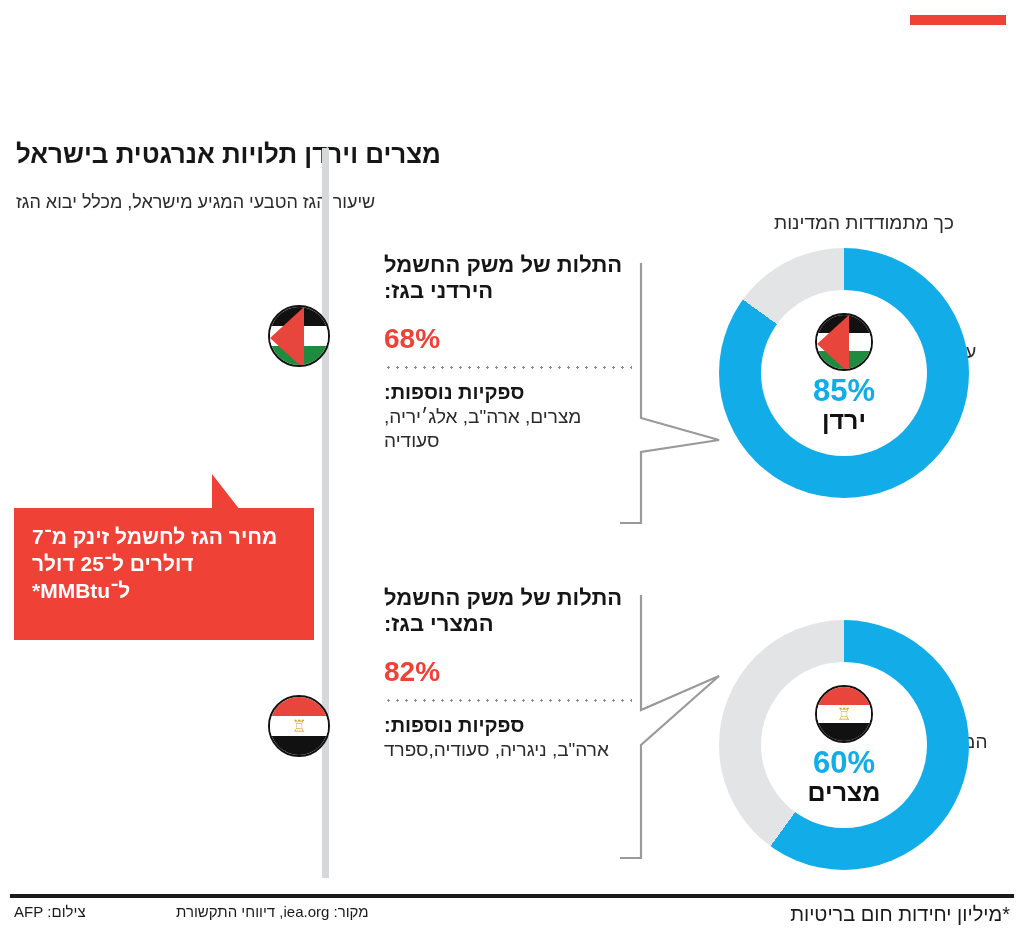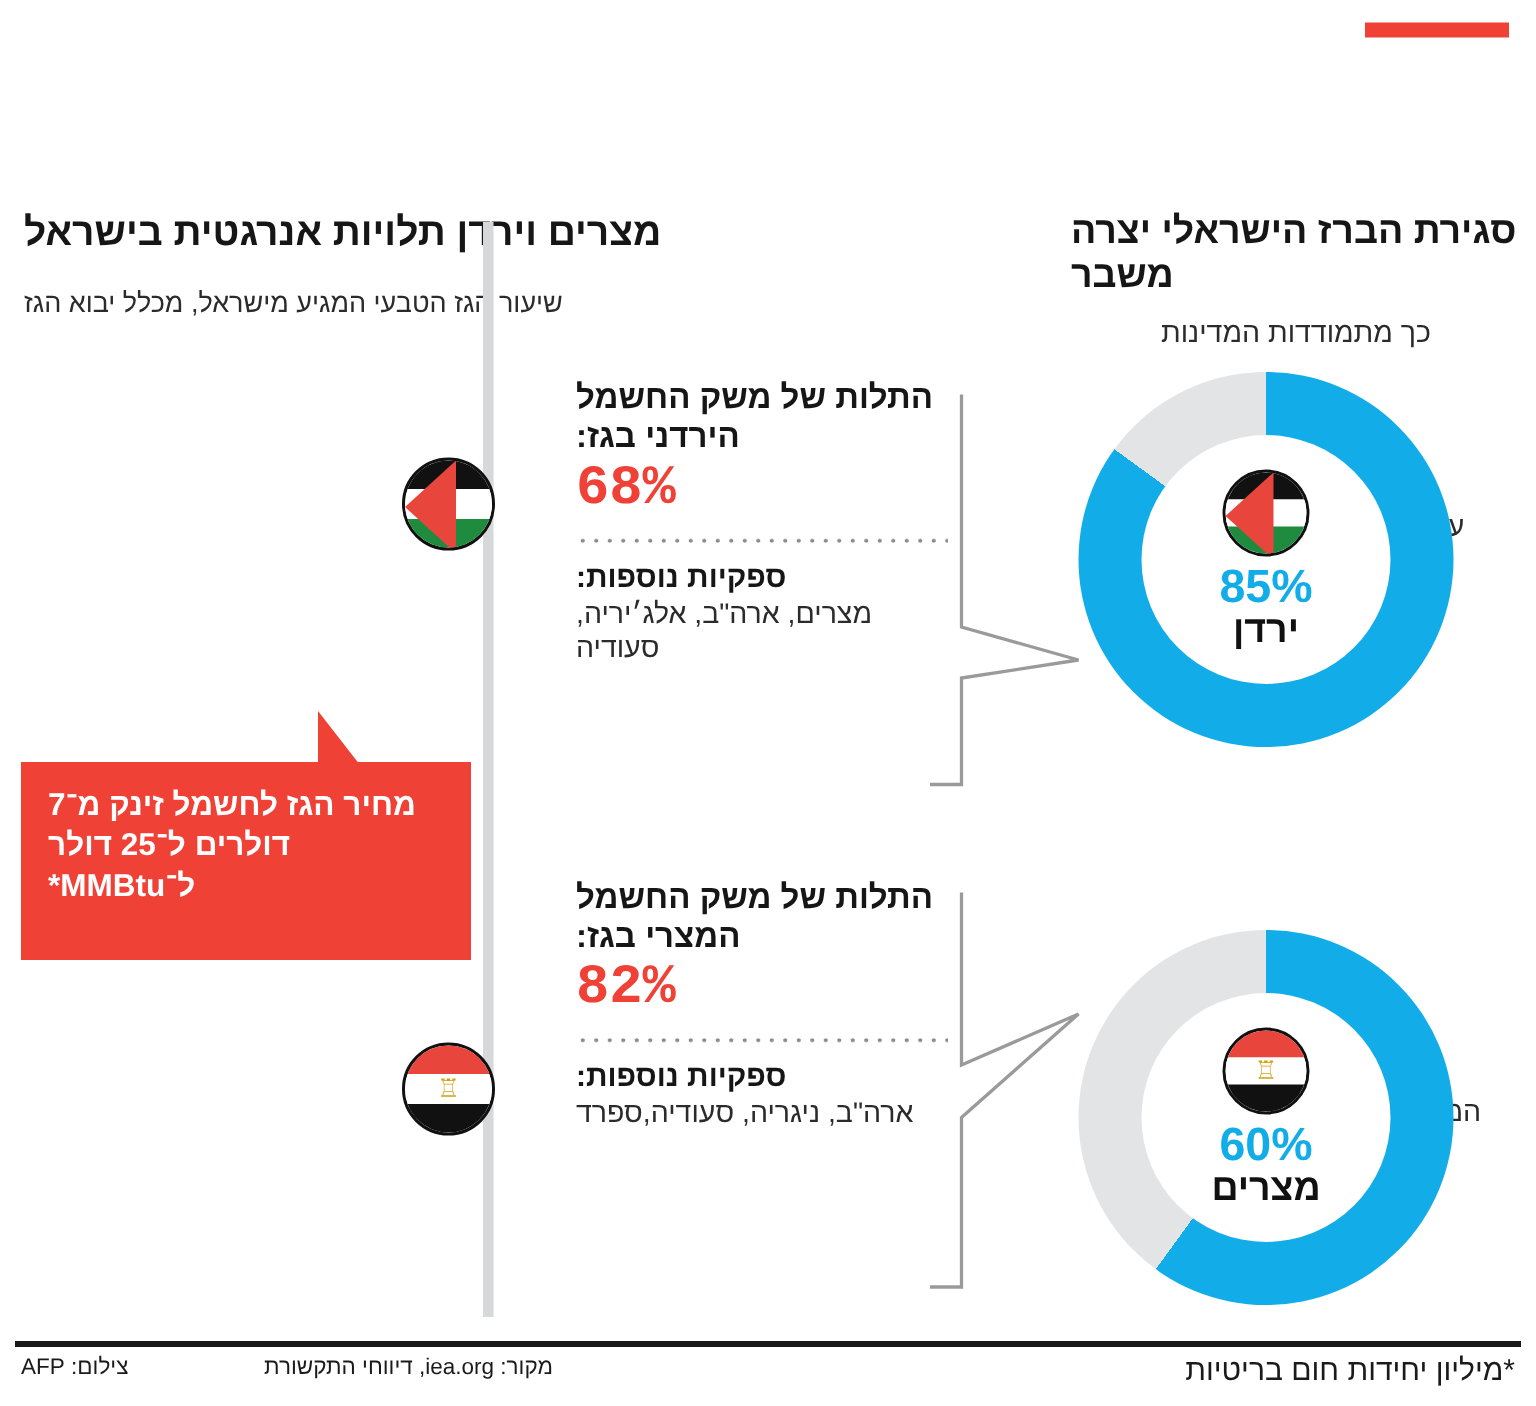--- a/index.html
+++ b/index.html
@@ -102,21 +102,21 @@
   .callout-tail{
     position:absolute;left:212px;top:474px;width:0;height:0;
     border-left:0px solid transparent;
     border-right:28px solid transparent;
     border-bottom:36px solid var(--red);
   }
 
   
   .fact{position:absolute;width:248px;text-align:left;}
   .fact .ft{font-size:22px;font-weight:bold;line-height:1.2;color:#161616;}
-  .fact .fp{font-size:37px;font-weight:bold;color:var(--red);line-height:1.05;margin-top:2px;font-family:Liberation Mono, monospace;}
+  .fact .fp{font-size:28px;font-weight:bold;color:var(--red);line-height:1.05;margin-top:19px;}
   .dots{
     margin:13px 0 11px 0;height:3px;width:100%;
     background-image:radial-gradient(circle,#8c8c8c 1.2px,transparent 1.3px);
     background-size:9px 3px;background-repeat:repeat-x;
   }
   .fact .sh{font-size:20px;font-weight:bold;color:#161616;line-height:1.2;}
   .fact .sb{font-size:19px;color:#2b2b2b;line-height:1.25;margin-top:1px;}
   .fact-jordan{right:392px;top:252px;}
   .fact-egypt{right:392px;top:585px;}
 
@@ -146,21 +146,20 @@
 <body>
 
 <div class="stage">
 
   <div class="red-rule"></div>
   <div class="sec-title">מצרים וירדן תלויות אנרגטית בישראל</div>
   <div class="sec-sub">שיעור הגז הטבעי המגיע מישראל, מכלל יבוא הגז</div>
 
   <div class="divider-v"></div>
 
-  <div class="left-head">סגירת הברז הישראלי יצרה משבר</div>
   <div class="left-sub">כך מתמודדות המדינות</div>
 
   <div class="flagcircle fc-jordan">
     <div class="jo">
       <div class="b1"></div>
       <div class="b2"></div>
       <div class="b3"></div>
       <div class="tri"></div>
     </div>
   </div>

